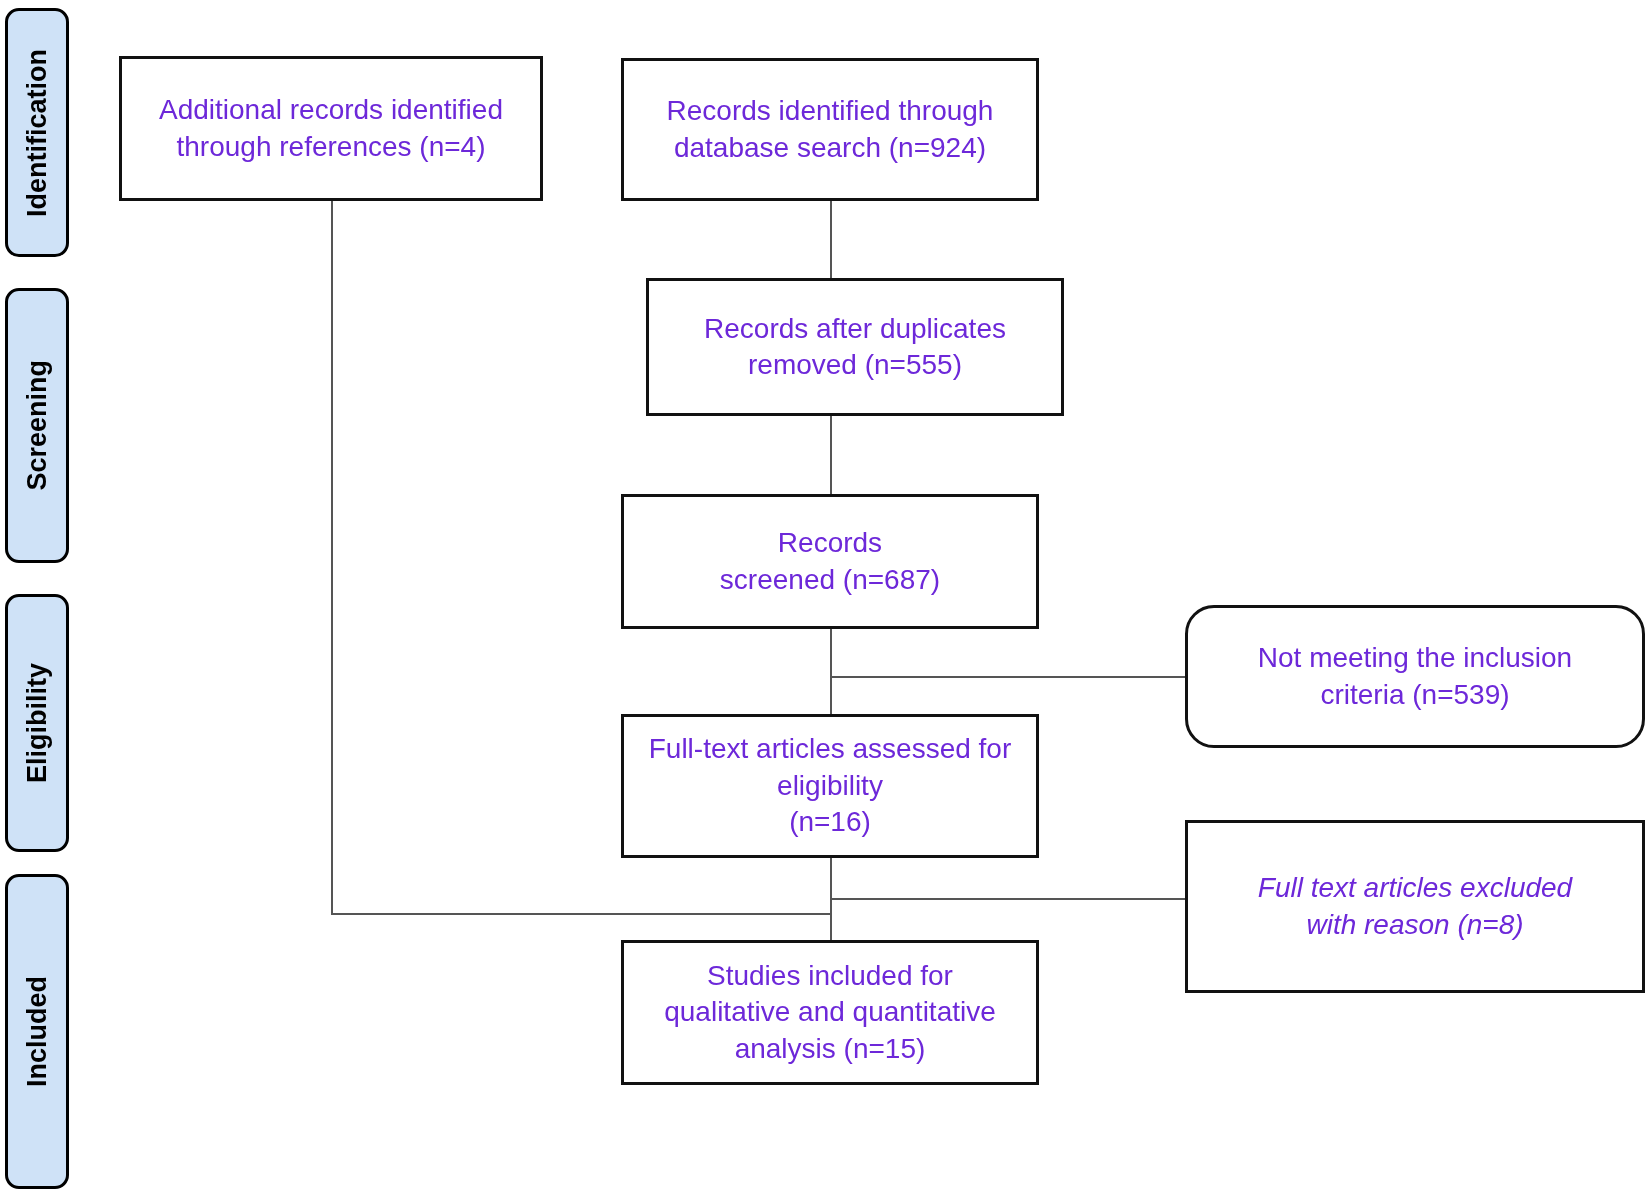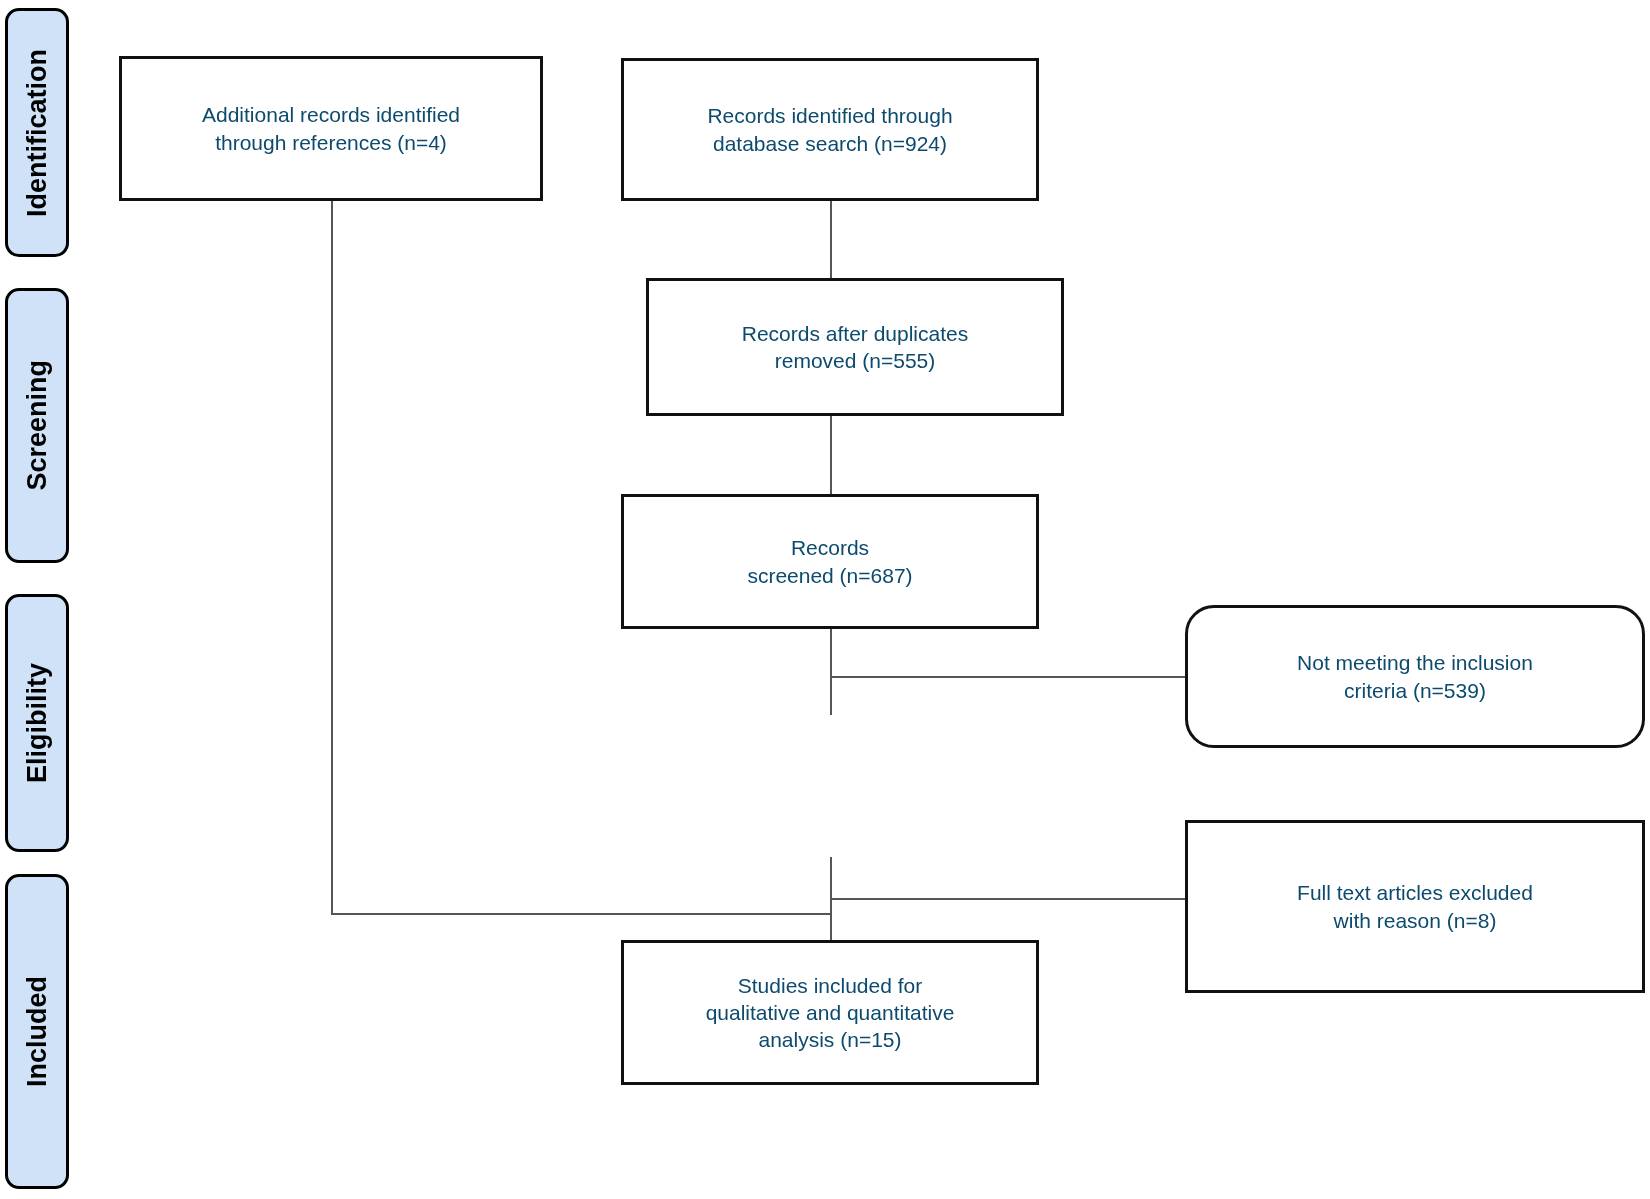--- a/index.html
+++ b/index.html
@@ -47,23 +47,23 @@
     box-sizing: border-box;
     background: #ffffff;
     border: 3px solid #111111;
     display: flex;
     align-items: center;
     justify-content: center;
     text-align: center;
     padding: 4px 10px;
   }
   .flow-box .btext {
-    font-size: 21px;
+    font-size: 28px;
     line-height: 1.30;
-    color: #0c4a6e;
+    color: #6d28d9;
     white-space: pre-line;
   }
 
   
   .conn-v {
     position: absolute;
     width: 2px;
     background: #555555;
   }
   .conn-h {
@@ -121,30 +121,35 @@
   <div class="flow-box" style="left:646px; top:278px; width:418px; height:138px;">
     <span class="btext">Records after duplicates
 removed (n=555)</span>
   </div>
 
   <div class="flow-box" style="left:621px; top:494px; width:418px; height:135px;">
     <span class="btext">Records
 screened (n=687)</span>
   </div>
 
+  <div class="flow-box" style="left:621px; top:714px; width:418px; height:144px;">
+    <span class="btext">Full-text articles assessed for
+eligibility
+(n=16)</span>
+  </div>
 
   <div class="flow-box" style="left:621px; top:940px; width:418px; height:145px;">
     <span class="btext">Studies included for
 qualitative and quantitative
 analysis (n=15)</span>
   </div>
 
   <div class="flow-box" style="left:1185px; top:605px; width:460px; height:143px;border-radius:29px;">
     <span class="btext">Not meeting the inclusion
 criteria (n=539)</span>
   </div>
 
-  <div class="flow-box" style="left:1185px; top:820px; width:460px; height:173px;">
+  <div class="flow-box" style="left:1185px; top:820px; width:460px; height:173px;font-style:italic;">
     <span class="btext">Full text articles excluded
 with reason (n=8)</span>
   </div>
 
 </div>
 
 </body></html>

